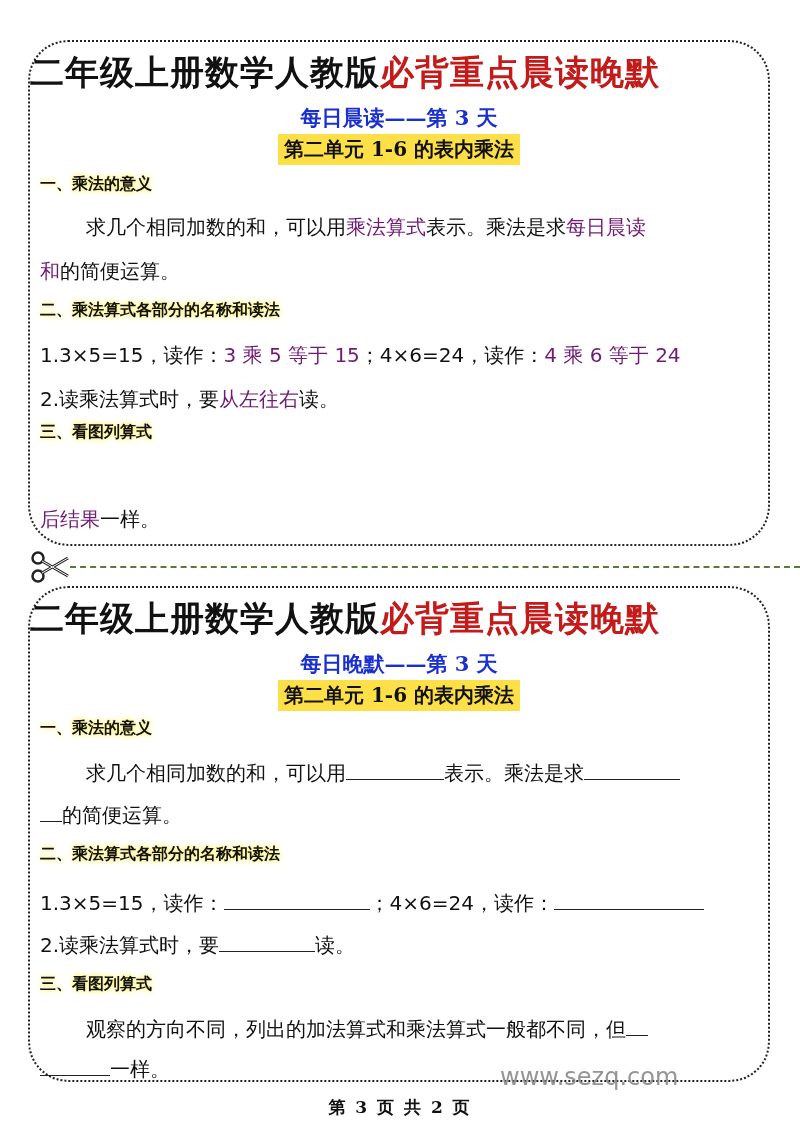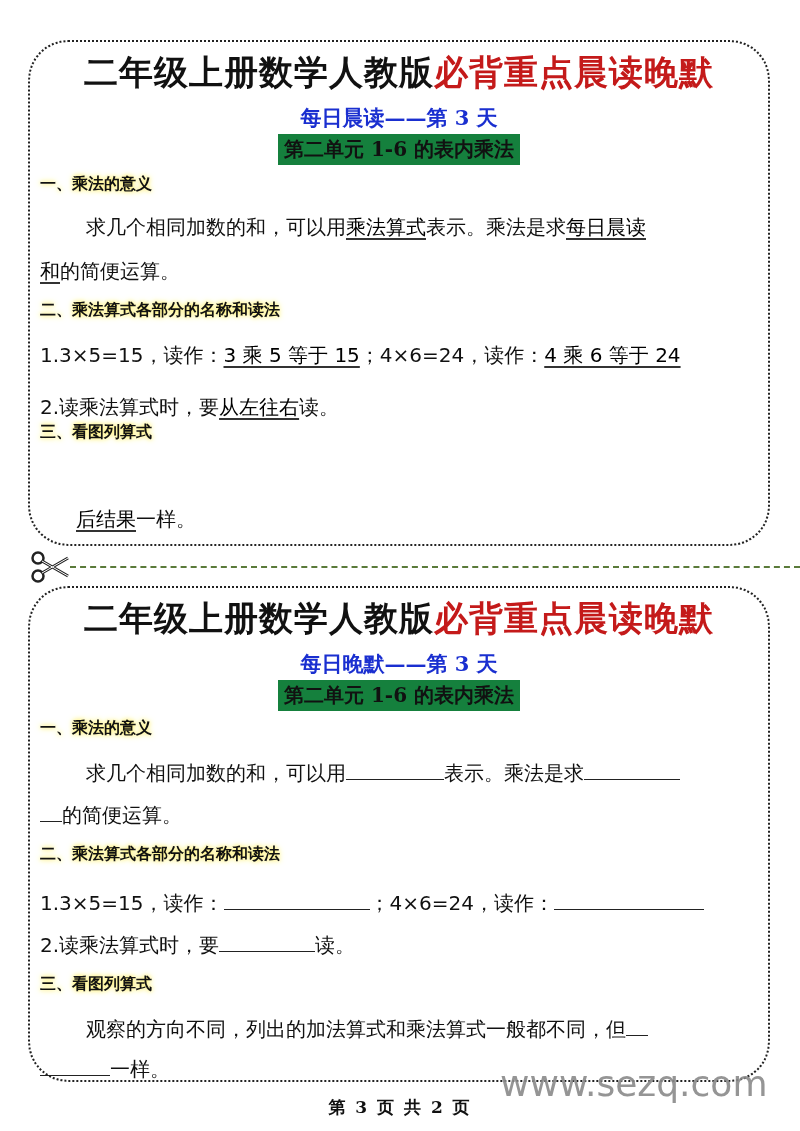--- a/index.html
+++ b/index.html
@@ -8,57 +8,57 @@
     font-family: "DejaVu Serif", "Liberation Serif", serif; color: #111;
     overflow: hidden;
   }
   .card {
     position: absolute; left: 28px; width: 742px;
     border: 2px dotted #222; border-radius: 40px; box-sizing: border-box;
   }
   #card-top { top: 40px; height: 506px; }
   #card-bottom { top: 586px; height: 496px; }
   .title {
-    position: absolute; top: 8px; left: 0; right: 0; text-align: center;
+    position: absolute; top: 8px; left: 0; right: 0; text-align: left;
     font-size: 34px; font-weight: bold; letter-spacing: 1px;
     font-family: "DejaVu Serif", serif;
   }
   .title .black { color: #111; }
   .title .red { color: #c41a1a; }
   .subtitle {
     position: absolute; top: 62px; left: 0; right: 0; text-align: center;
     color: #1a2fd0; font-size: 21px; font-weight: bold;
   }
   .unit-wrap { position: absolute; top: 92px; left: 0; right: 0; text-align: center; }
   .unit {
-    display: inline-block; background: #15803d; padding: 2px 6px;
+    display: inline-block; background: #fde047; padding: 2px 6px;
     font-size: 20px; font-weight: bold; color: #111;
   }
   .heading {
     position: absolute; left: 10px; font-size: 16px; font-weight: bold;
     color: #111; text-shadow: 0 0 6px #fff27a, 0 0 4px #fff27a;
   }
   .line {
     position: absolute; left: 10px; right: 8px; font-size: 20px; color: #111;
     white-space: nowrap; font-family: "DejaVu Sans", sans-serif;
   }
   .indent { padding-left: 46px; }
   .ans {
-    color: #000000; text-decoration: underline; text-decoration-color: #333;
+    color: #701a75; text-decoration-color: #333;
     text-underline-offset: 4px; text-decoration-thickness: 2px;
   }
   .blank {
     display: inline-block; border-bottom: 1.5px solid #222; height: 18px; vertical-align: baseline;
   }
   .cutline {
     position: absolute; top: 566px; left: 70px; right: 0; border-top: 2px dashed #5a7a3a;
   }
   .scissors { position: absolute; top: 550px; left: 30px; width: 40px; height: 34px; }
   .watermark {
-    position: absolute; top: 1063px; left: 500px; font-size: 36px; color: #8a8a8a;
+    position: absolute; top: 1063px; left: 500px; font-size: 24px; color: #8a8a8a;
     font-family: "DejaVu Sans", sans-serif; letter-spacing: 0px; opacity: 0.9;
   }
   .footer {
     position: absolute; top: 1096px; left: 0; right: 0; text-align: center;
     font-size: 17px; font-weight: bold; letter-spacing: 2px;
   }
 </style>
 </head>
 <body>
 
@@ -74,26 +74,26 @@
     <span>求几个相同加数的和，可以用</span><span class="ans">乘法算式</span><span>表示。乘法是求</span><span class="ans">每日晨读</span>
   </div>
   <div class="line" style="top:216px;">
     <span class="ans">和</span><span>的简便运算。</span>
   </div>
 
   <div class="heading" style="top:258px;">二、乘法算式各部分的名称和读法</div>
   <div class="line" style="top:300px;">
     <span>1.3×5=15，读作：</span><span class="ans">3 乘 5 等于 15</span><span>；4×6=24，读作：</span><span class="ans">4 乘 6 等于 24</span>
   </div>
-  <div class="line" style="top:352px;">
+  <div class="line" style="top:344px;">
     <span>2.读乘法算式时，要</span><span class="ans">从左往右</span><span>读。</span>
   </div>
 
   <div class="heading" style="top:380px;">三、看图列算式</div>
-  <div class="line" style="top:464px;margin-left:36px;">
+  <div class="line" style="top:464px;">
     <span class="ans">后结果</span><span>一样。</span>
   </div>
 </div>
 
 <svg class="scissors" viewBox="0 0 40 34">
   <circle cx="8" cy="8" r="5.5" fill="none" stroke="#222" stroke-width="2.5"></circle>
   <circle cx="8" cy="26" r="5.5" fill="none" stroke="#222" stroke-width="2.5"></circle>
   <path d="M12 11 L38 26 M12 23 L38 8" stroke="#222" stroke-width="3" fill="none"></path>
   <path d="M12 11 L38 26 M12 23 L38 8" stroke="#fff" stroke-width="1" fill="none"></path>
 </svg>

